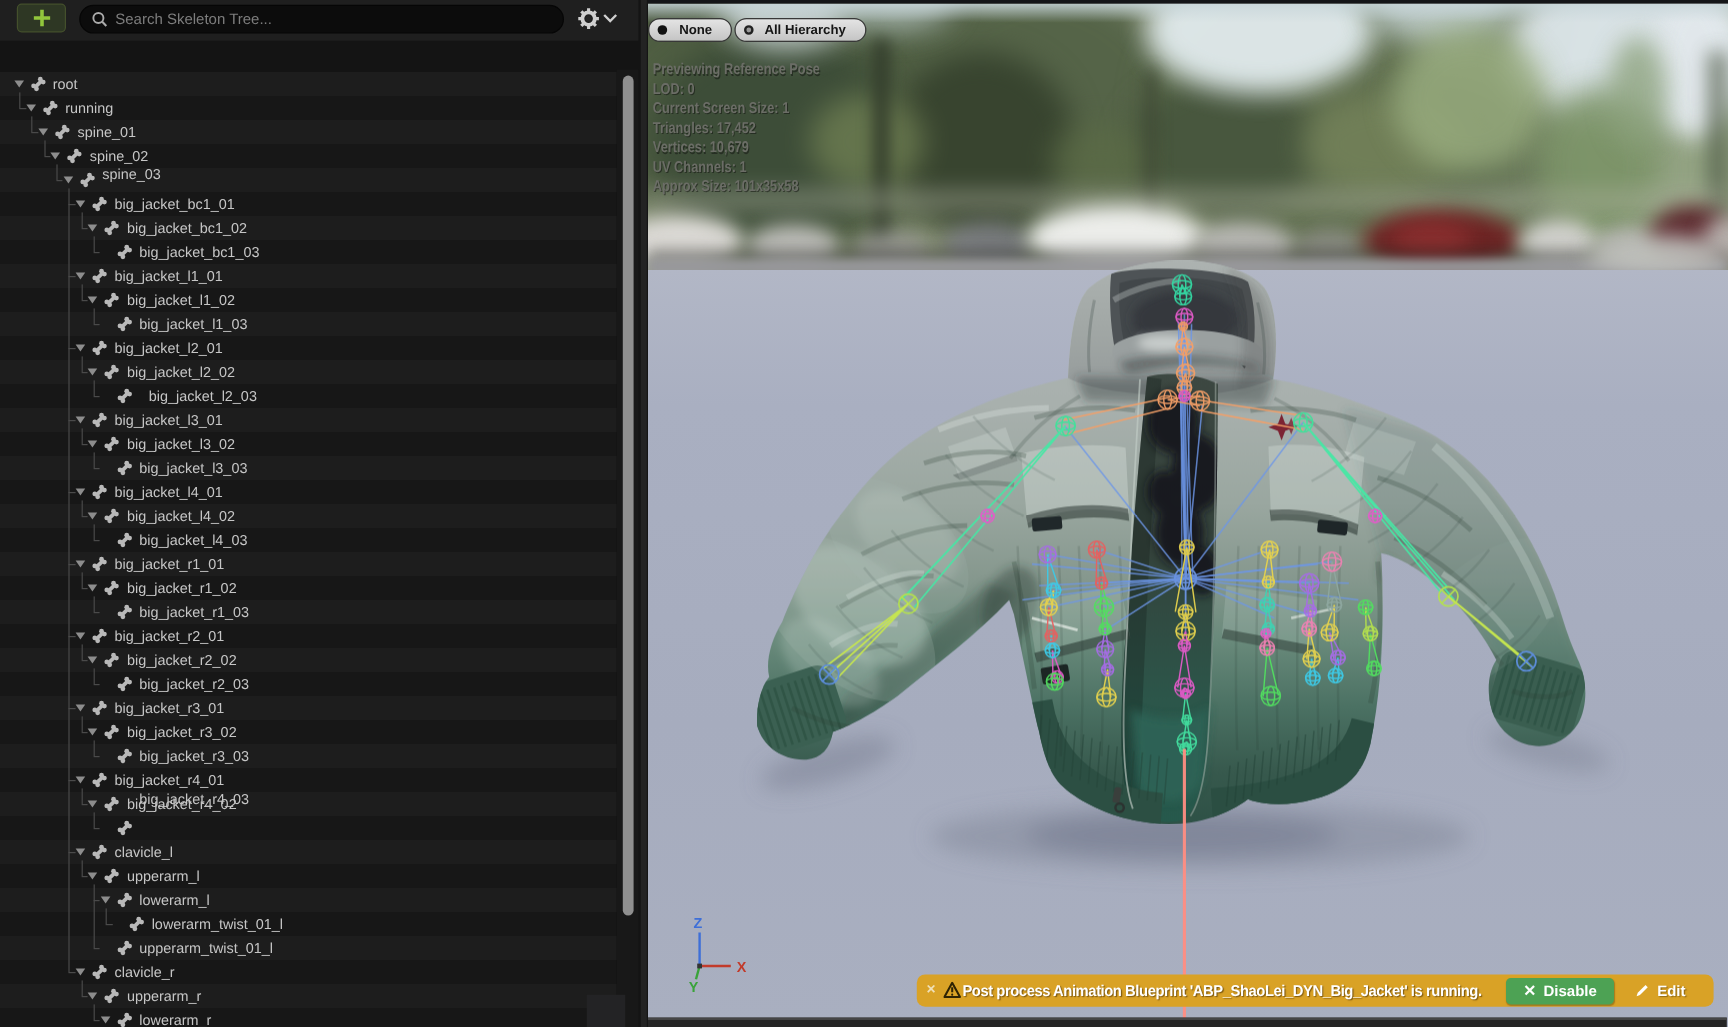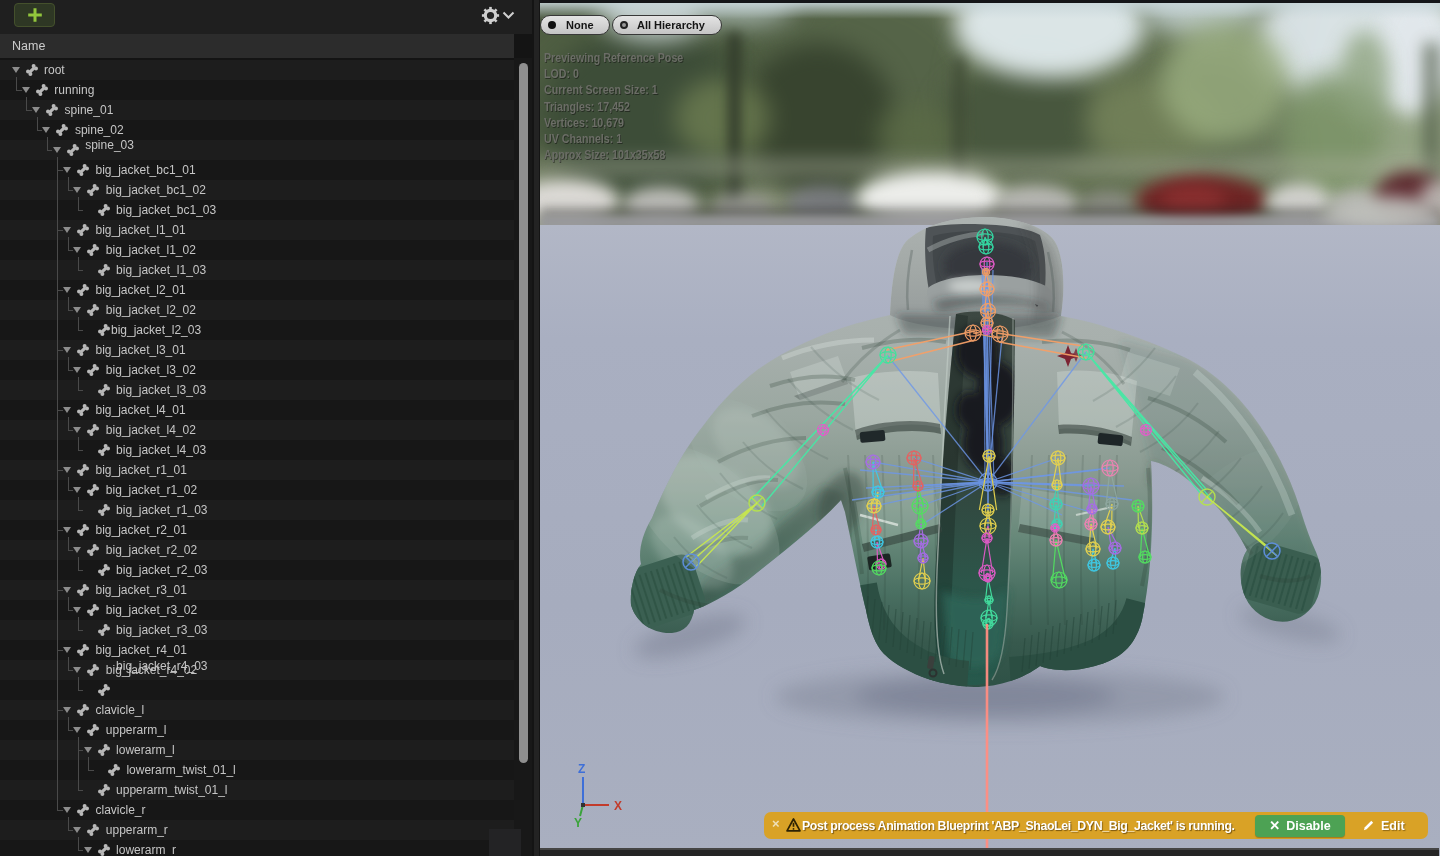--- a/index.html
+++ b/index.html
@@ -36,38 +36,44 @@
 #strip{position:absolute;left:0;top:848px;width:899px;height:8px;background:#252525;border-top:2px solid #454545;z-index:8}
 </style></head><body>
 <div id="app">
 <div id="left">
 <div id="toolbar"></div>
 <div id="plusbtn">
         <svg width="16" height="16" viewBox="0 0 16 16">
           <path d="M8 1.2 V14.8 M1.2 8 H14.8" stroke="#92c63c" stroke-width="3"></path>
         </svg>
       </div>
+<div id="searchbox">
+        <svg width="14" height="14" viewBox="0 0 14 14" style="margin:0 6px 0 0;flex:none">
+          <circle cx="6" cy="6" r="4.2" fill="none" stroke="#aaa" stroke-width="1.6"></circle>
+          <line x1="9.2" y1="9.2" x2="12.6" y2="12.6" stroke="#aaa" stroke-width="1.8"></line>
+        </svg>
+        <span>Search Skeleton Tree...</span>
+      </div>
 <svg style="position:absolute;left:481px;top:6px" width="19" height="19" viewBox="0 0 19 19">
         <g stroke="#cfcfcf">
           <circle cx="9.5" cy="9.5" r="5.2" stroke-width="3.2" fill="none"></circle>
           <line x1="13.90" y1="9.50" x2="18.10" y2="9.50" stroke-width="2.6"></line>
           <line x1="12.61" y1="12.61" x2="15.58" y2="15.58" stroke-width="2.6"></line>
           <line x1="9.50" y1="13.90" x2="9.50" y2="18.10" stroke-width="2.6"></line>
           <line x1="6.39" y1="12.61" x2="3.42" y2="15.58" stroke-width="2.6"></line>
           <line x1="5.10" y1="9.50" x2="0.90" y2="9.50" stroke-width="2.6"></line>
           <line x1="6.39" y1="6.39" x2="3.42" y2="3.42" stroke-width="2.6"></line>
           <line x1="9.50" y1="5.10" x2="9.50" y2="0.90" stroke-width="2.6"></line>
           <line x1="12.61" y1="6.39" x2="15.58" y2="3.42" stroke-width="2.6"></line>
         </g>
         <circle cx="9.5" cy="9.5" r="2.6" fill="#242424"></circle>
       </svg>
 <svg style="position:absolute;left:502px;top:10px" width="13" height="10" viewBox="0 0 13 10">
         <path d="M1.5 2.5 L6.5 7.5 L11.5 2.5" fill="none" stroke="#cfcfcf" stroke-width="2"></path>
       </svg>
-<div id="colhdr">Name</div>
 <div class="row" style="top:60px;background:#1d1d1d"></div>
 <div class="row" style="top:80px;background:#171717"></div>
 <div class="row" style="top:100px;background:#1d1d1d"></div>
 <div class="row" style="top:120px;background:#171717"></div>
 <div class="row" style="top:140px;background:#1d1d1d"></div>
 <div class="row" style="top:160px;background:#171717"></div>
 <div class="row" style="top:180px;background:#1d1d1d"></div>
 <div class="row" style="top:200px;background:#171717"></div>
 <div class="row" style="top:220px;background:#1d1d1d"></div>
 <div class="row" style="top:240px;background:#171717"></div>
@@ -311,21 +317,21 @@
 <div class="lbl" style="left:105.8px;top:300px">big_jacket_l2_02</div>
 <svg style="position:absolute;left:96.6px;top:323.0px" width="14" height="14" viewBox="0 0 14 14">
         <g stroke="#b9b9b9" fill="#b9b9b9">
           <line x1="4.6" y1="9.4" x2="9.4" y2="4.6" stroke-width="3.1"></line>
           <circle cx="3.0" cy="8.6" r="2.0" stroke="none"></circle>
           <circle cx="5.4" cy="11.0" r="2.0" stroke="none"></circle>
           <circle cx="8.6" cy="3.0" r="2.0" stroke="none"></circle>
           <circle cx="11.0" cy="5.4" r="2.0" stroke="none"></circle>
         </g>
       </svg>
-<div class="lbl" style="left:111px;top:320px">big_jacket_l2_03</div>
+<div class="lbl" style="left:124px;top:320px">big_jacket_l2_03</div>
 <div class="tri" style="left:63.0px;top:347px"></div>
 <svg style="position:absolute;left:76.0px;top:343.0px" width="14" height="14" viewBox="0 0 14 14">
         <g stroke="#b9b9b9" fill="#b9b9b9">
           <line x1="4.6" y1="9.4" x2="9.4" y2="4.6" stroke-width="3.1"></line>
           <circle cx="3.0" cy="8.6" r="2.0" stroke="none"></circle>
           <circle cx="5.4" cy="11.0" r="2.0" stroke="none"></circle>
           <circle cx="8.6" cy="3.0" r="2.0" stroke="none"></circle>
           <circle cx="11.0" cy="5.4" r="2.0" stroke="none"></circle>
         </g>
       </svg>

